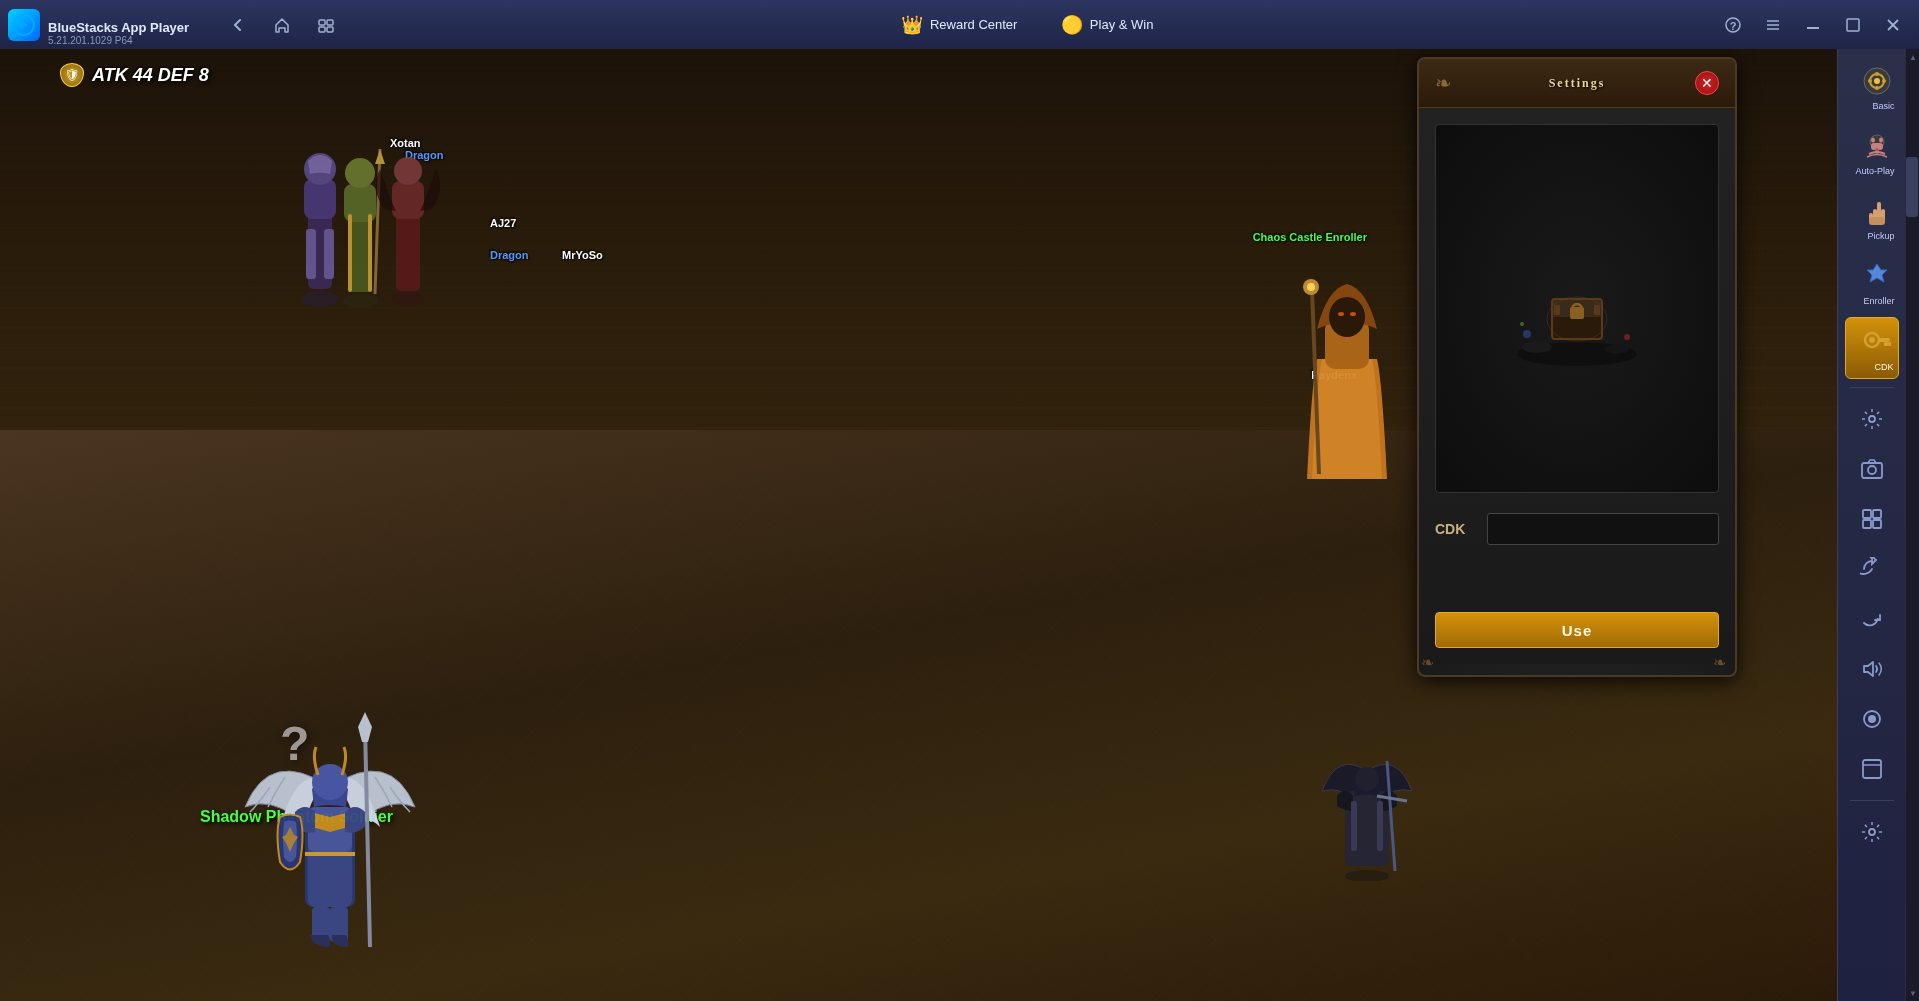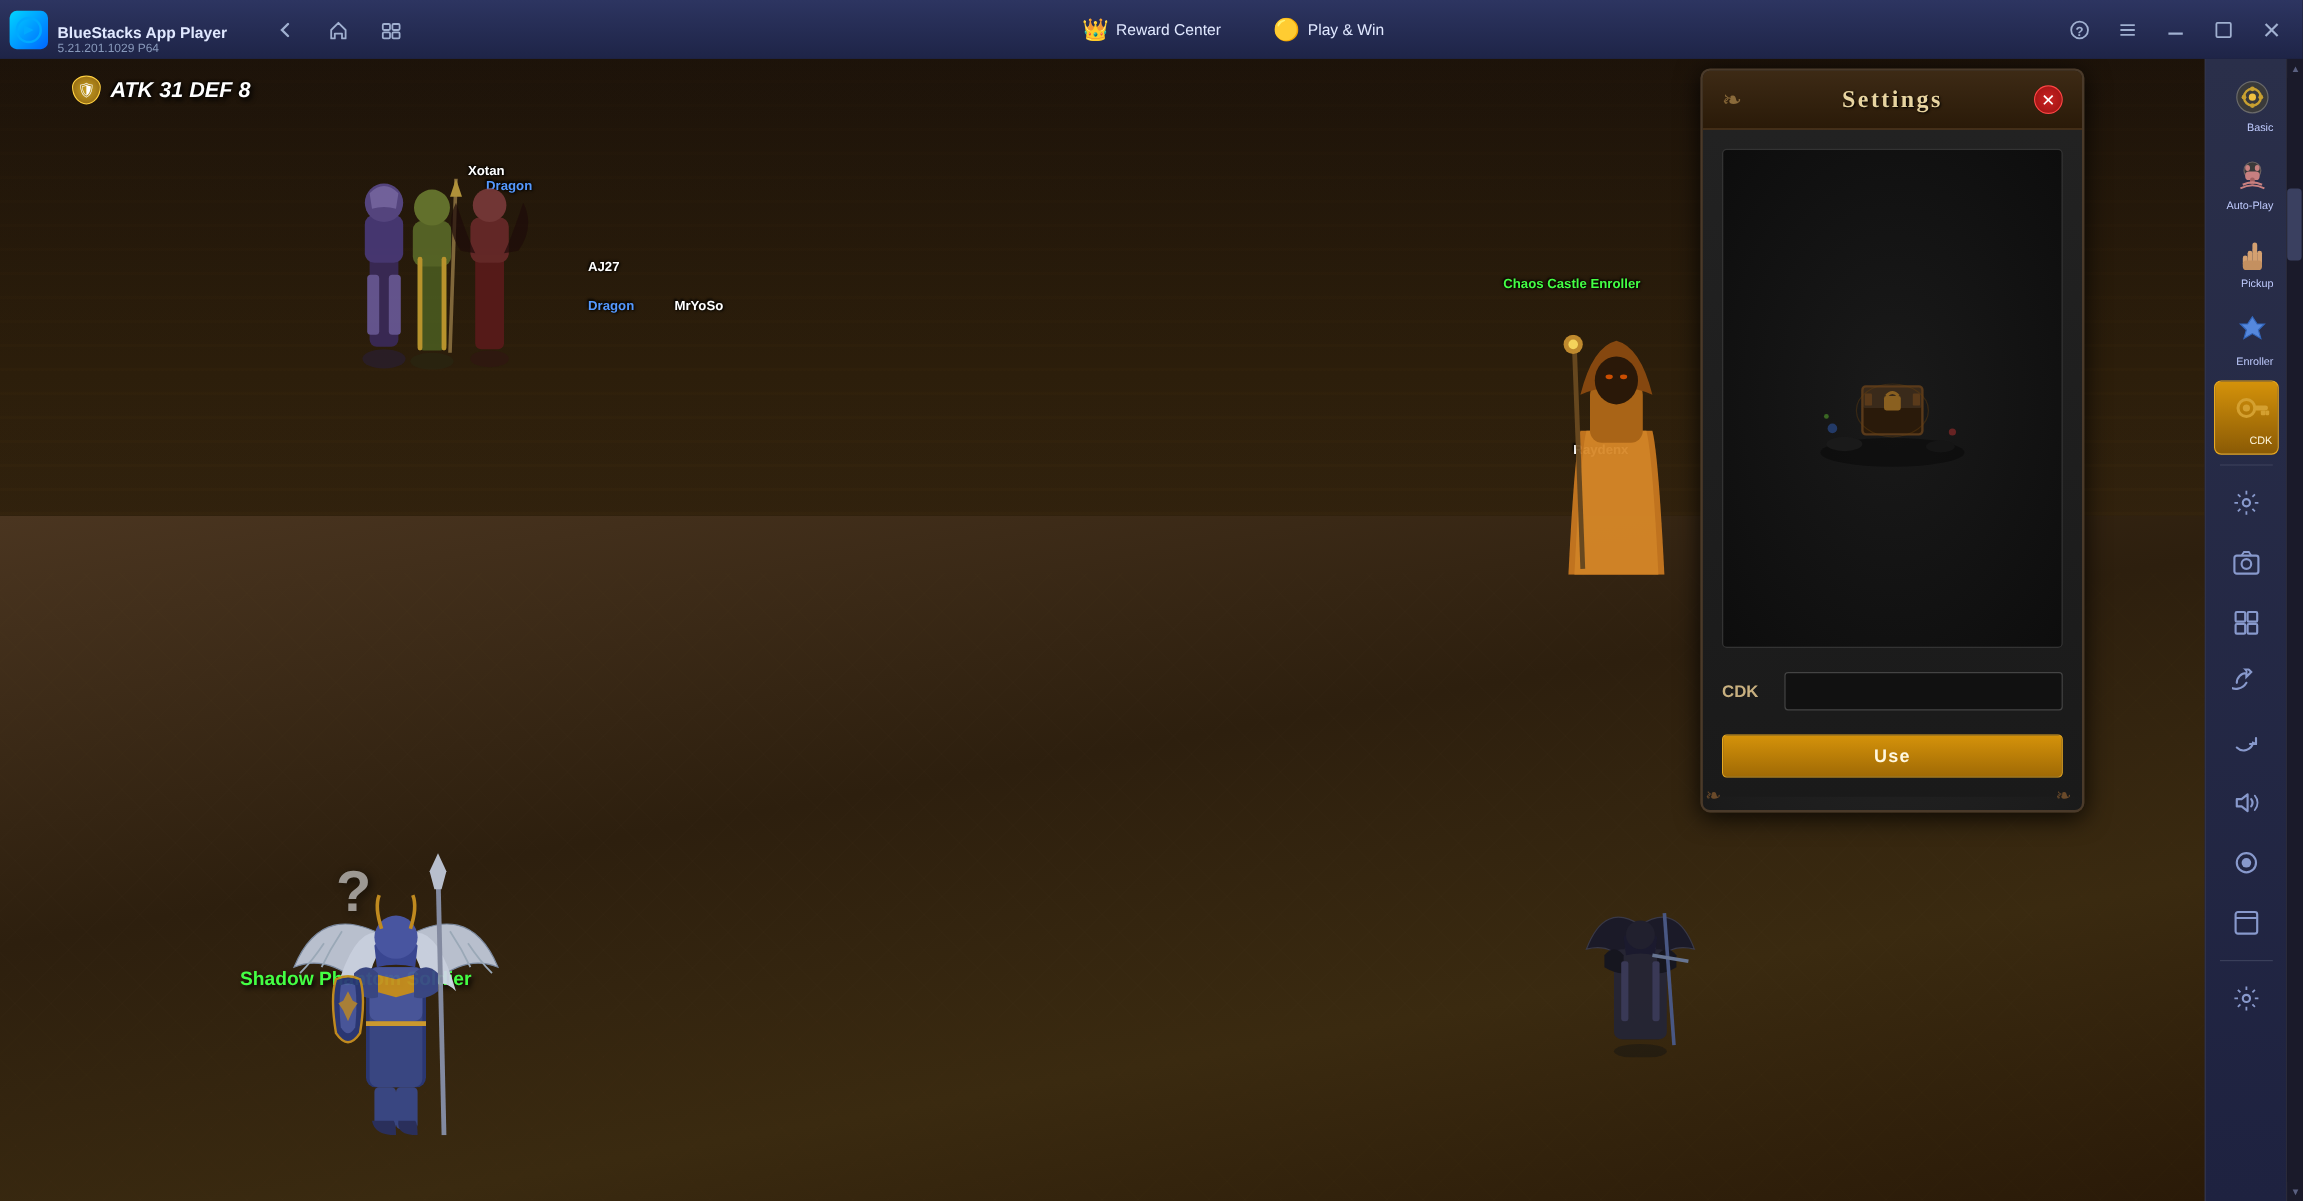--- a/index.html
+++ b/index.html
@@ -286,21 +286,21 @@
 
     #settings-ornament-left {
       width: 24px;
       height: 24px;
       color: #8a6a3a;
       font-size: 20px;
     }
 
     #settings-title {
       color: #e8d4a0;
-      font-size: 20px;
+      font-size: 12px;
       font-weight: bold;
       font-family: Georgia, serif;
       text-shadow: 1px 1px 2px #000;
       letter-spacing: 2px;
     }
 
     #settings-close-btn {
       width: 24px;
       height: 24px;
       background: radial-gradient(circle, #cc2222, #991111);
@@ -365,20 +365,21 @@
       height: 36px;
       width: 100%;
       background: linear-gradient(180deg, #d4920a 0%, #a06a05 100%);
       border: 1px solid #e8a820;
       border-radius: 4px;
       color: #fff8e0;
       font-size: 15px;
       font-weight: bold;
       cursor: pointer;
       letter-spacing: 1px;
+      margin-top: 47px;
     }
 
     
     #right-sidebar {
       width: 68px;
       height: calc(1001px - 49px);
       background: linear-gradient(180deg, #2a2f4a 0%, #1e2240 100%);
       border-left: 1px solid #3a3f5a;
       display: flex;
       flex-direction: column;
@@ -663,21 +664,21 @@
     <div id="game-scene">
 
       <div class="wall-area"></div>
       <div class="wall-texture"></div>
 
       <div class="floor-area"></div>
       <div class="floor-pattern"></div>
 
       <div id="atk-def-display">
         <div class="shield-icon-game">🛡</div>
-        <span id="atk-def-text">ATK 31 DEF 8</span>
+        <span id="atk-def-text">ATK 44 DEF 8</span>
       </div>
 
       <div id="label-xotan" class="game-label label-white">Xotan</div>
       <div id="label-dragon1" class="game-label label-blue">Dragon</div>
       <div id="label-aj27" class="game-label label-white">AJ27</div>
       <div id="label-dragon2" class="game-label label-blue">Dragon</div>
       <div id="label-mryoso" class="game-label label-white">MrYoSo</div>
 
       <div id="label-chaos" class="game-label label-green">Chaos Castle Enroller</div>
 

